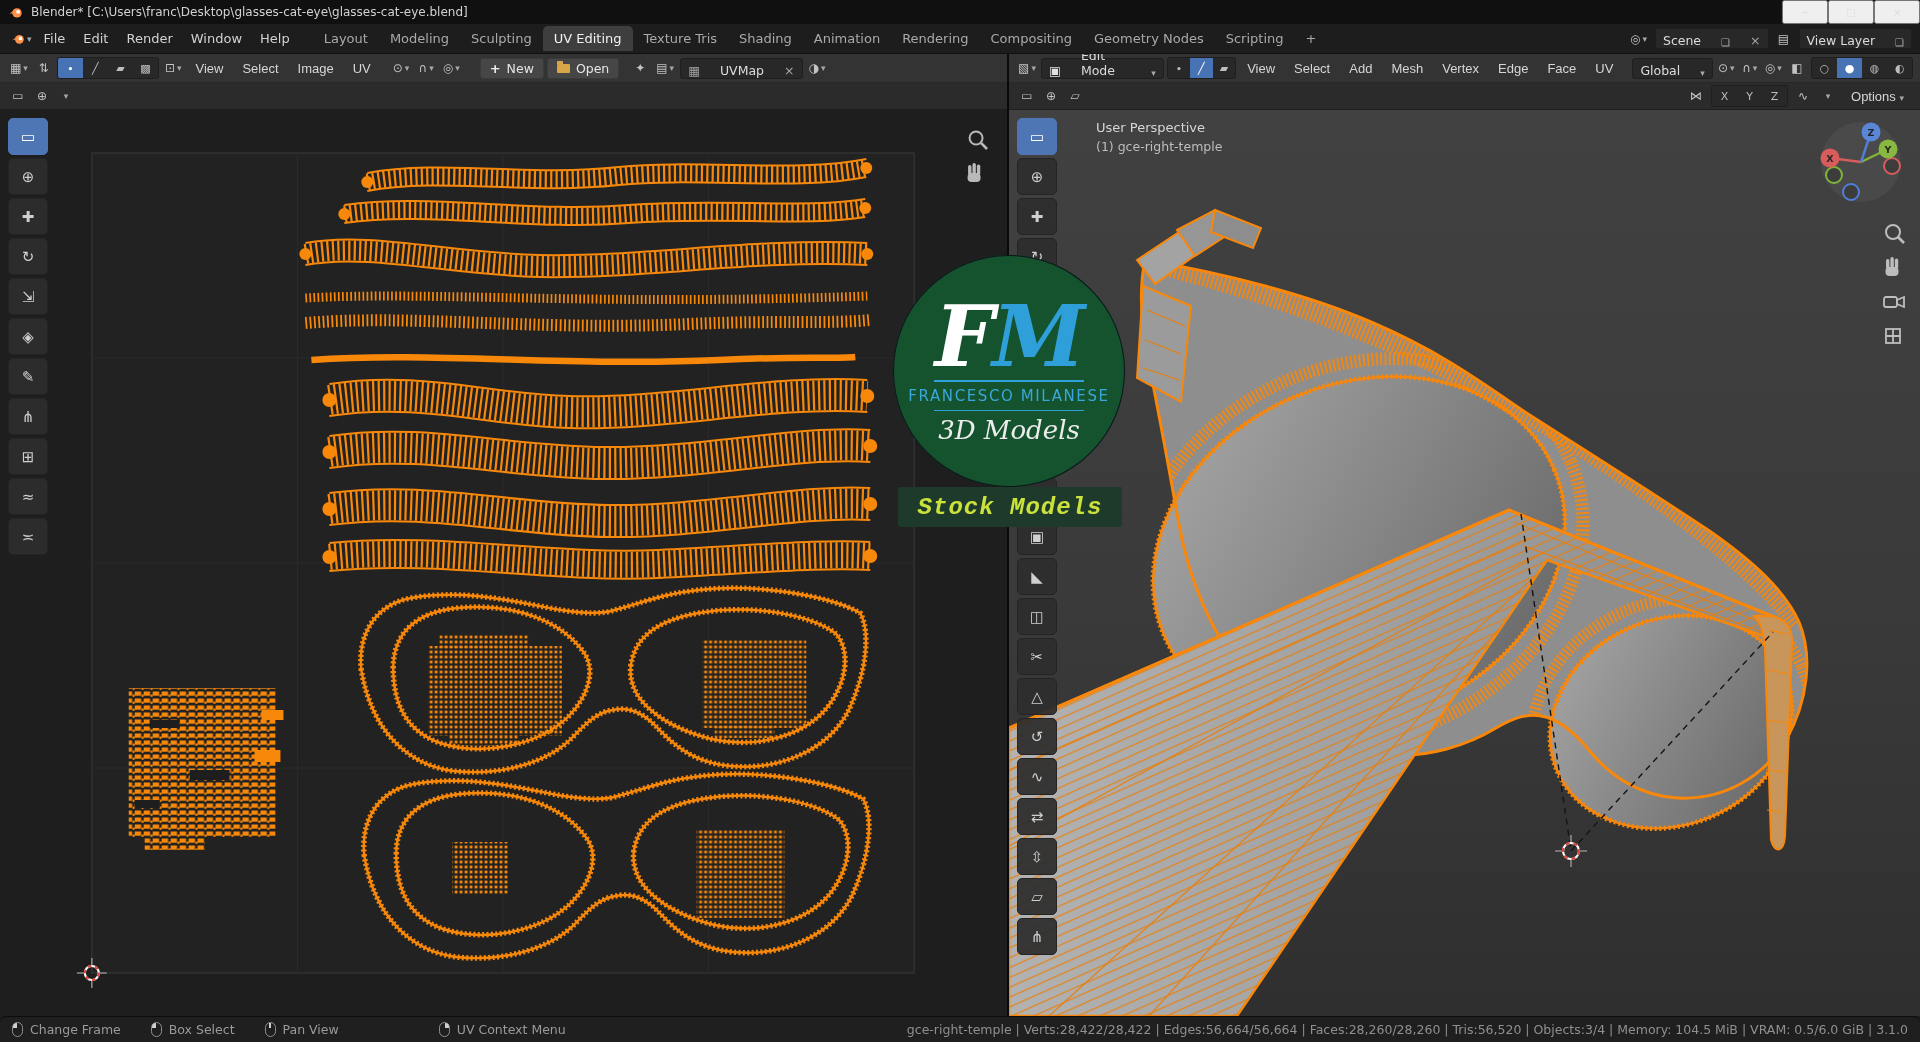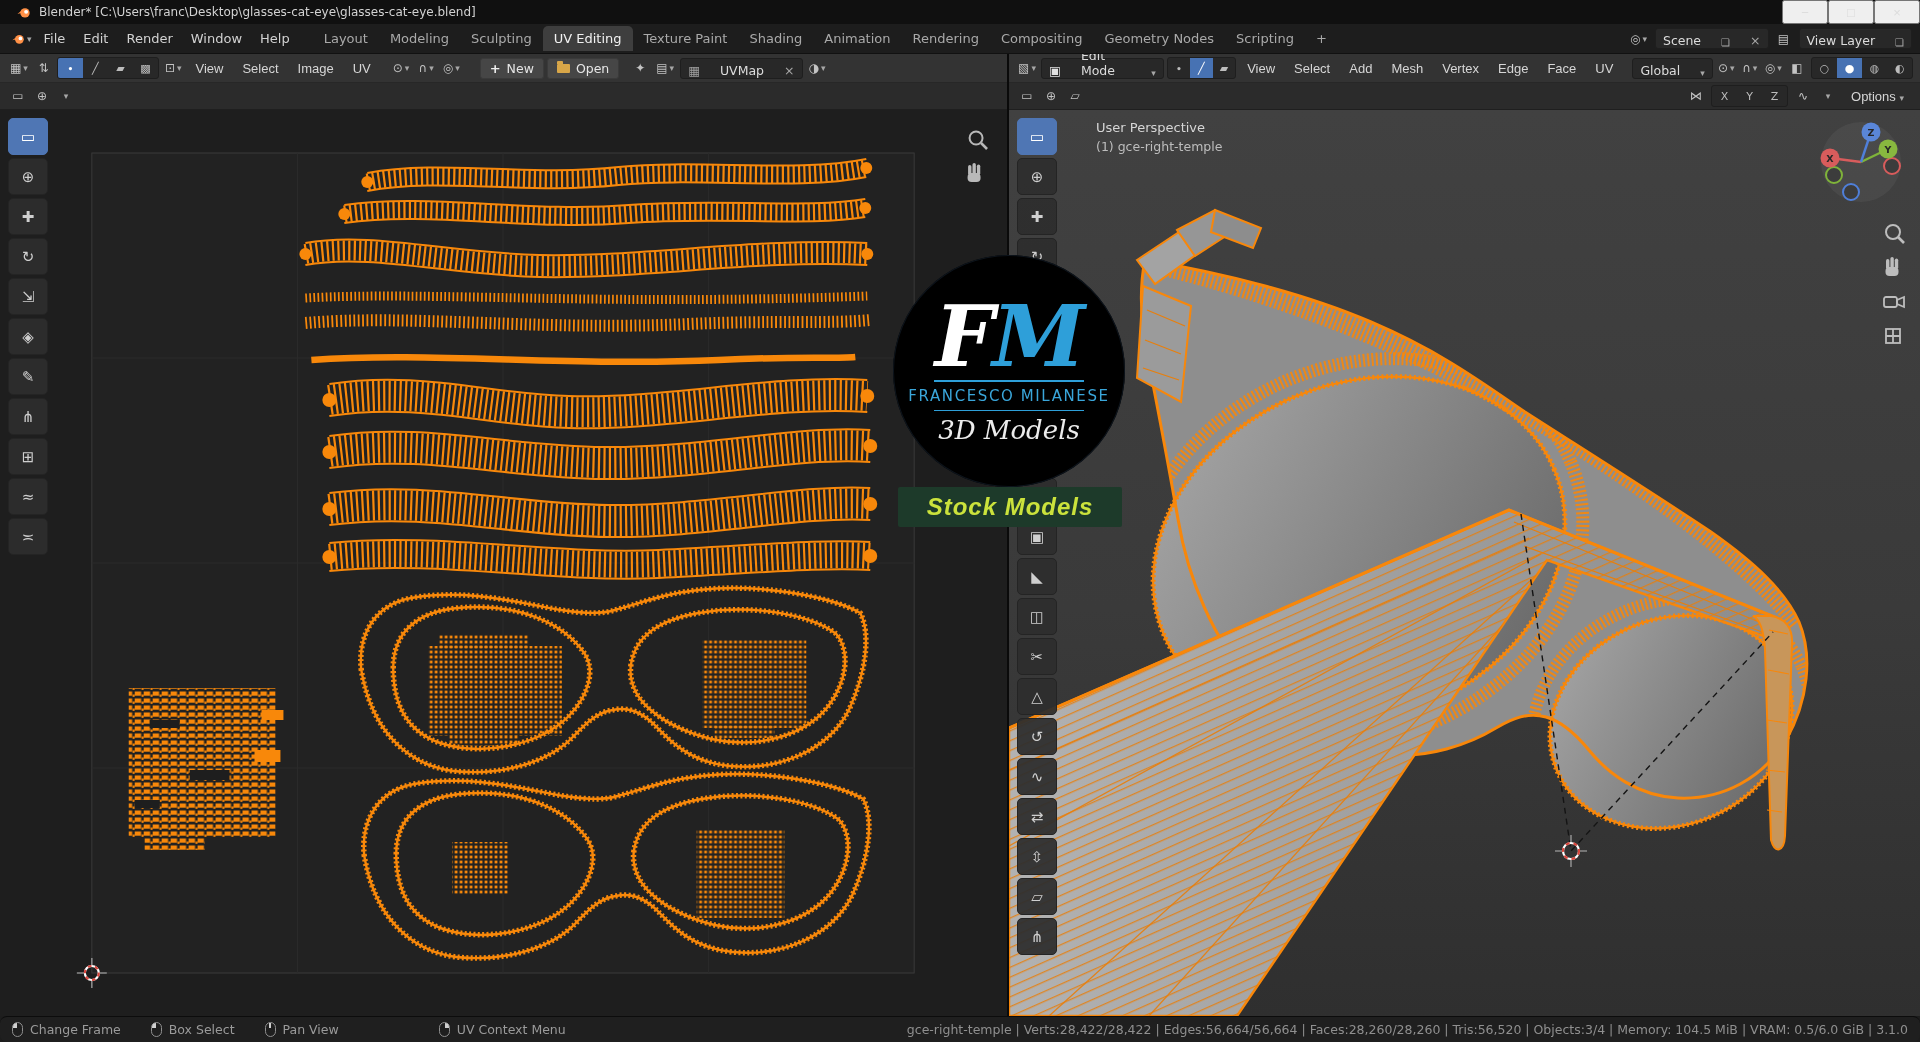--- a/index.html
+++ b/index.html
@@ -3,21 +3,21 @@
 <meta charset="utf-8">
 <style>
   * { margin:0; padding:0; box-sizing:border-box; }
   html,body { background:#000; }
   .app { position:relative; width:1920px; height:1042px; overflow:hidden;
          background:#1d1d1d; font-family:"DejaVu Sans","Liberation Sans",sans-serif;
          color:#c8c8c8; font-size:13px; user-select:none; }
 
   
   .titlebar { height:24px; background:#101010; display:flex; align-items:center;
-              padding-left:16px; color:#d2d2d2; font-size:12px; gap:8px; }
+              padding-left:8px; color:#d2d2d2; font-size:12px; gap:8px; }
   .win-controls { margin-left:auto; display:flex; height:100%; }
   .win-btn { width:46px; display:flex; align-items:center; justify-content:center;
              color:#dcdcdc; font-size:13px; }
 
   
   .topbar { height:30px; background:#1d1d1d; border-bottom:1px solid #111;
             display:flex; align-items:center; padding:0 8px; }
   .menu-item { padding:4px 9px; border-radius:4px; color:#d2d2d2; background:transparent; border:none;
                font-size:13px; font-family:inherit; }
   .workspaces { display:flex; align-items:center; margin-left:14px; }
@@ -76,33 +76,33 @@
   .frameline { fill:none; stroke:#f8880a; stroke-width:2.4; }
   .stipple { fill:none; stroke:#f8880a; stroke-width:5.5; stroke-dasharray:2 2.4; }
 
   
   .vp-overlay { position:absolute; left:87px; top:10px; z-index:15; pointer-events:none; }
   .vp-overlay .l1 { color:#d6d6d6; font-size:13px; }
   .vp-overlay .l2 { color:#bdbdbd; font-size:12.5px; margin-top:4px; }
 
   
   .wm-circle { position:absolute; left:893px; top:255px; width:232px; height:232px; border-radius:50%;
-               background:#000000; z-index:60; display:flex; flex-direction:column; align-items:center;
+               background:#14532d; z-index:60; display:flex; flex-direction:column; align-items:center;
                justify-content:center; box-shadow:0 0 0 1px #0d141c inset; }
   .wm-fm { font-family:"DejaVu Serif","Liberation Serif",serif; font-style:italic; font-weight:bold;
            font-size:84px; line-height:0.95; letter-spacing:-2px; }
   .wm-f { color:#ffffff; } .wm-m { color:#2e9fd9; }
   .wm-divider { width:150px; height:2px; background:#2e9fd9; margin:3px 0 5px; }
   .wm-name { color:#3aa6da; font-size:15px; letter-spacing:1.6px; }
   .wm-divider2 { width:150px; height:1px; background:#2e9fd9; margin:5px 0 4px; }
   .wm-sub { color:#ececec; font-family:"DejaVu Serif","Liberation Serif",serif; font-style:italic; font-size:26px; }
   .wm-banner { position:absolute; left:898px; top:487px; width:224px; height:40px; background:#1d3a2a;
                z-index:60; display:flex; align-items:center; justify-content:center; border-radius:2px; }
   .wm-banner span { color:#cbe23c; font-weight:bold; font-style:italic; font-size:24px;
-                    font-family:Liberation Sans, sans-serif; letter-spacing:1px; }
+                    font-family:Liberation Mono, monospace; letter-spacing:1px; }
 
   
   .statusbar { position:absolute; left:0; right:0; bottom:0; height:26px; background:#1f1f1f;
                border-top:1px solid #0c0c0c; display:flex; align-items:center; padding:0 12px;
                gap:30px; color:#9a9a9a; font-size:12.5px;border-radius:7px; }
   .status-hint { display:flex; align-items:center; gap:7px; }
   .status-hint.gap-lg { margin-left:70px; }
   .mouse { width:11px; height:15px; border:1.5px solid #8f8f8f; border-radius:5.5px; position:relative;
            display:inline-block; }
   .mouse::before { content:""; position:absolute; background:#d0d0d0; }
@@ -143,21 +143,21 @@
     <button class="menu-item">Edit</button>
     <button class="menu-item">Render</button>
     <button class="menu-item">Window</button>
     <button class="menu-item">Help</button>
 
     <div class="workspaces">
       <button class="ws-tab">Layout</button>
       <button class="ws-tab">Modeling</button>
       <button class="ws-tab">Sculpting</button>
       <button class="ws-tab active">UV Editing</button>
-      <button class="ws-tab">Texture Paint</button>
+      <button class="ws-tab">Texture Tris</button>
       <button class="ws-tab">Shading</button>
       <button class="ws-tab">Animation</button>
       <button class="ws-tab">Rendering</button>
       <button class="ws-tab">Compositing</button>
       <button class="ws-tab">Geometry Nodes</button>
       <button class="ws-tab">Scripting</button>
       <button class="ws-tab">+</button>
     </div>
 
     <div class="topbar-right">

